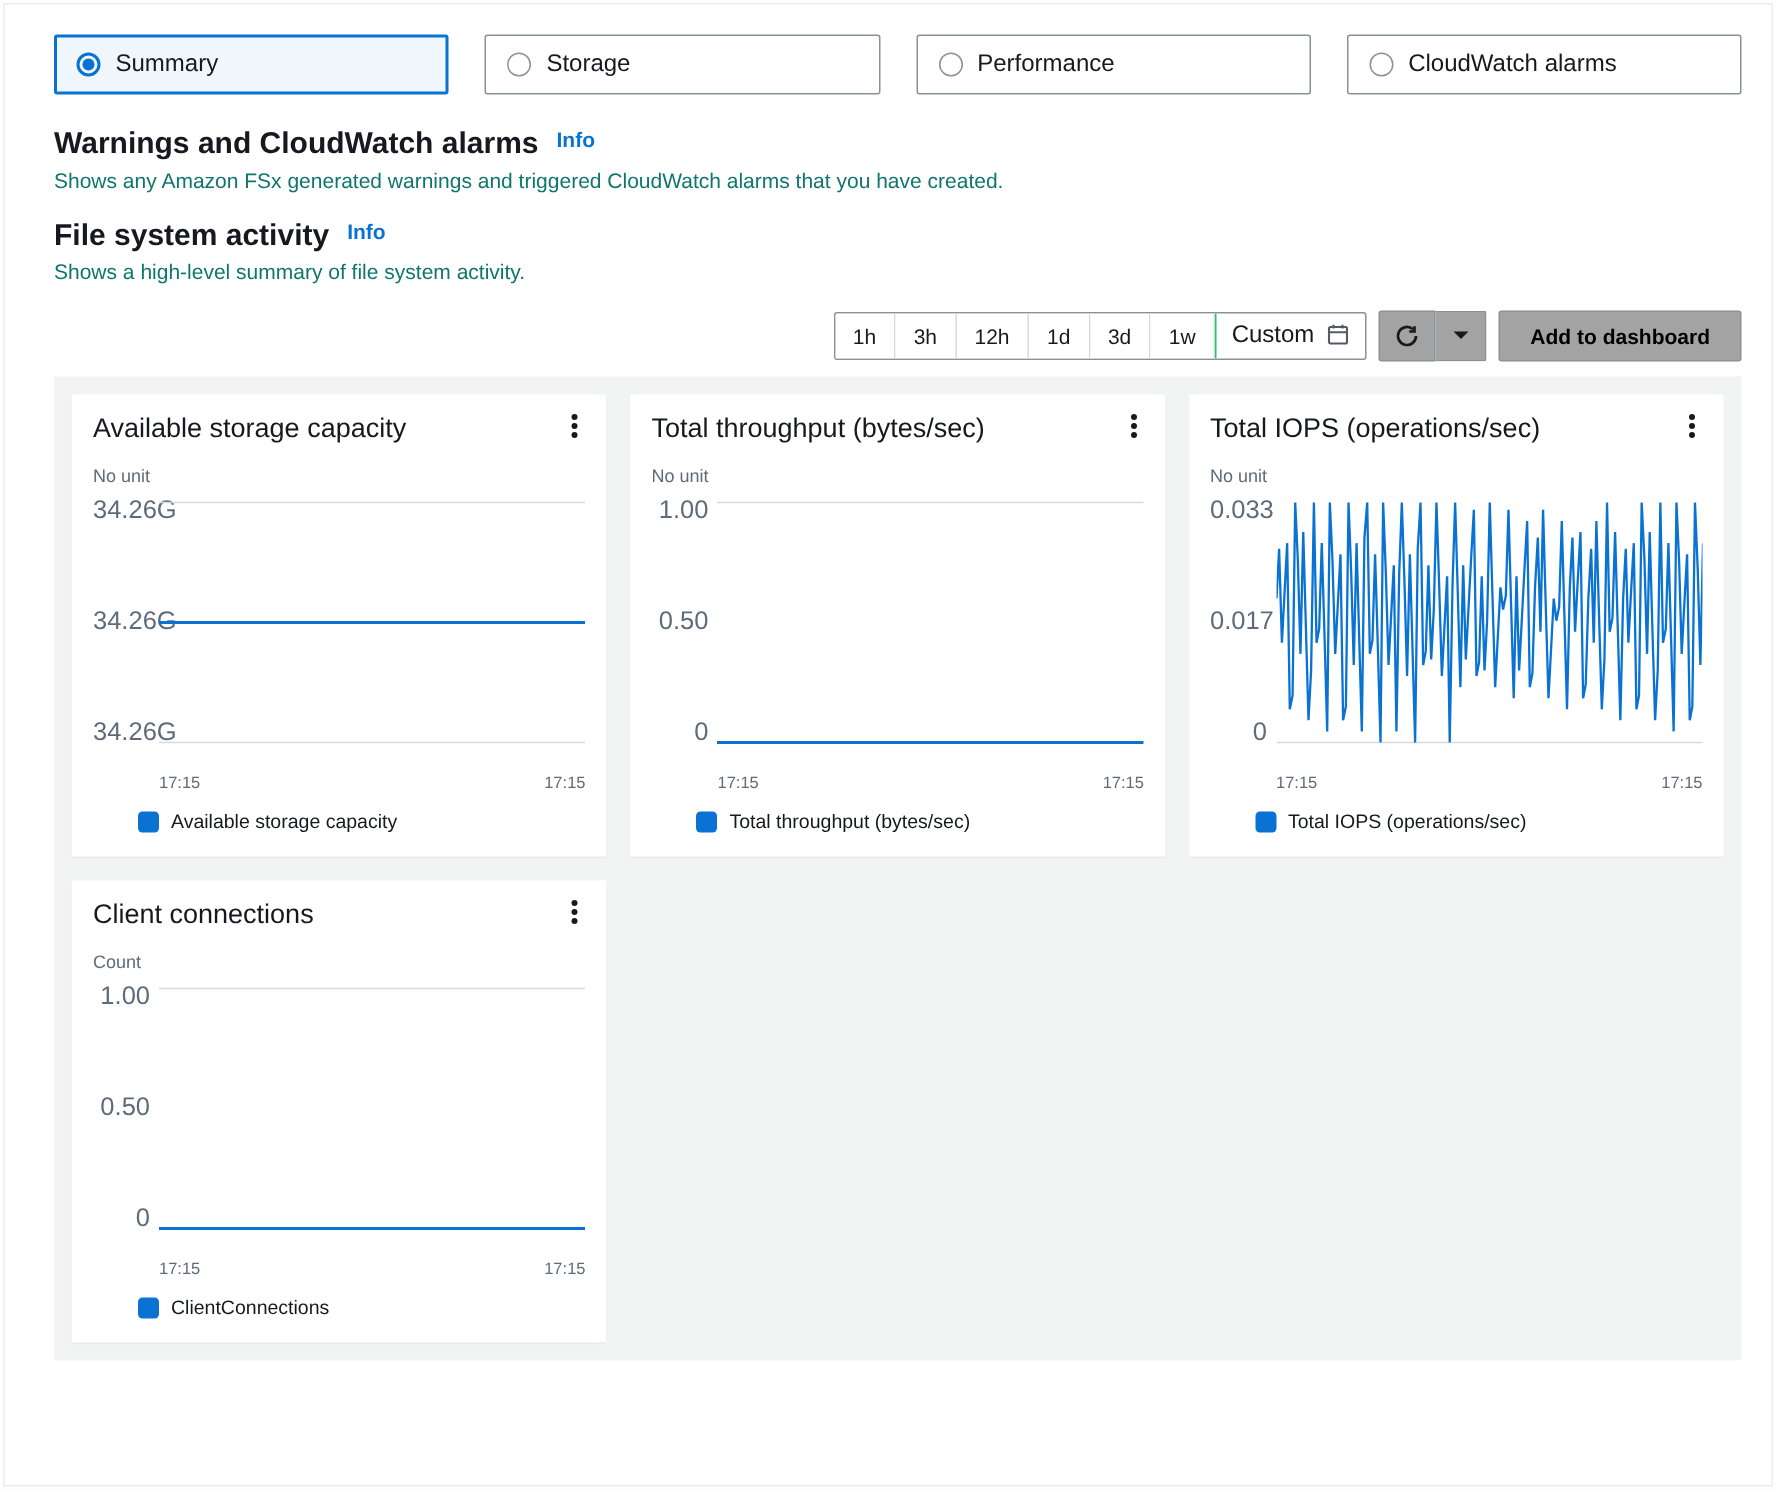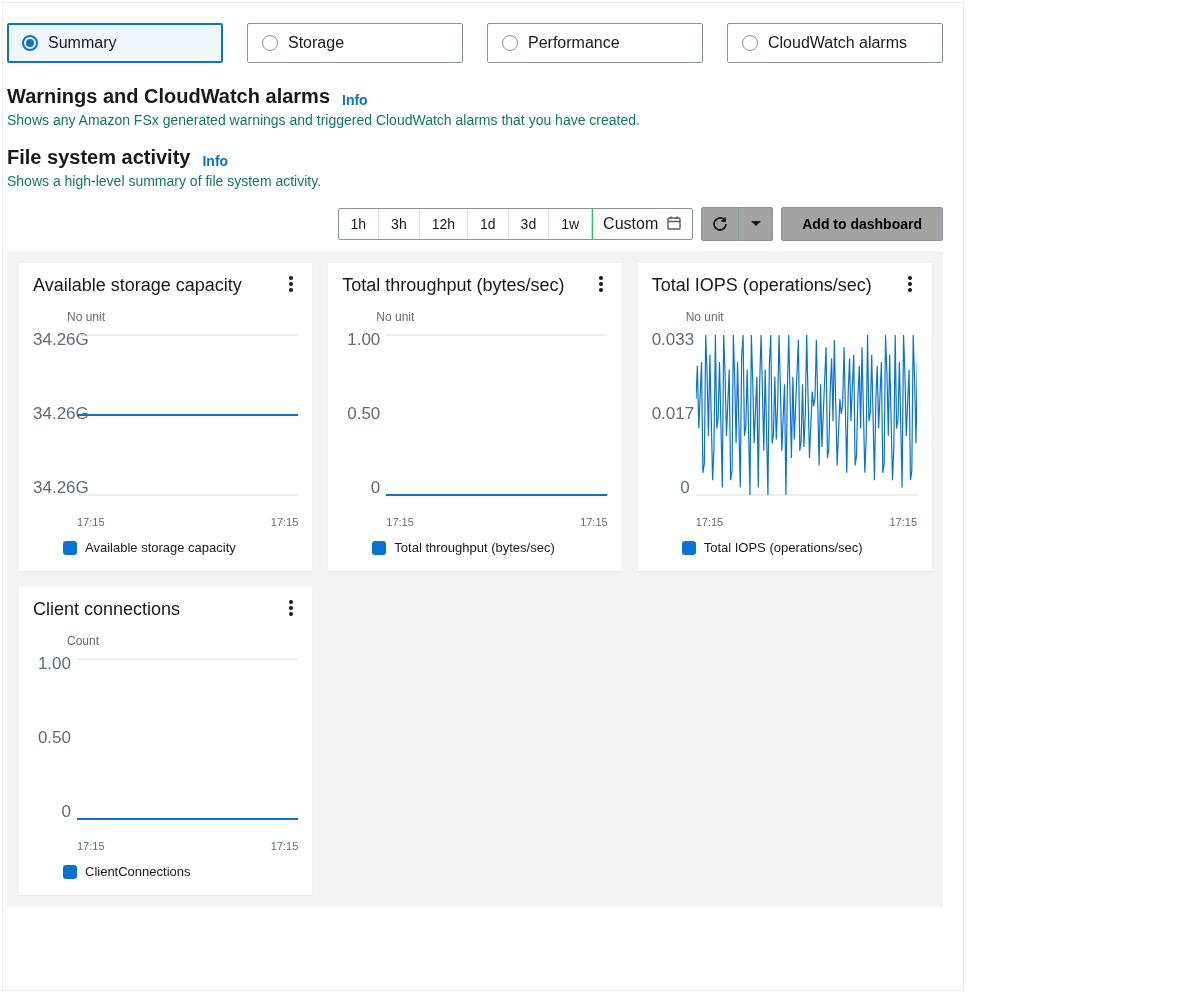--- a/index.html
+++ b/index.html
@@ -1,26 +1,26 @@
 <!DOCTYPE html>
 <html><head>
 <meta charset="utf-8">
 <style>
   * { box-sizing: border-box; margin: 0; padding: 0; }
   body { font-family: "Amazon Ember", "Helvetica Neue", Arial, sans-serif; background: #fff; color: #16191f; }
-  .page { border: 1px solid #eaeded; margin: 2px; padding: 20px 20px 24px 4px; width: 962px; min-height: 989px; }
+  .page { border: 1px solid #eaeded; margin: 2px; padding: 20px 20px 24px 33px; width: 1180px; min-height: 989px; }
 
   .tabs { display: flex; gap: 24px; margin-bottom: 22px; }
   .tab { flex: 1; border: 1px solid #879196; border-radius: 2px; padding: 10px 14px; display: flex; align-items: center; gap: 10px; cursor: pointer; background: #fff; font-size: 16px; }
   .tab.selected { border: 2px solid #0972d3; background: #f0f7fc; padding: 9px 13px; }
   .radio { width: 16px; height: 16px; border: 1px solid #879196; border-radius: 50%; display: inline-flex; align-items: center; justify-content: center; flex-shrink: 0; }
   .tab.selected .radio { border: 2px solid #0972d3; }
   .tab.selected .radio::after { content: ""; width: 8px; height: 8px; background: #0972d3; border-radius: 50%; }
 
-  .section-head { display: flex; align-items: flex-end; gap: 12px; }
+  .section-head { display: flex; align-items: flex-start; gap: 12px; }
   .section-head h2 { font-size: 20px; font-weight: 700; }
   .info-link { color: #0972d3; font-weight: 700; font-size: 14px; cursor: pointer; }
   .section-sub { color: #0f766e; font-size: 14px; margin-top: 4px; margin-bottom: 18px; }
 
   .toolbar { display: flex; justify-content: flex-end; align-items: center; gap: 8px; margin-bottom: 10px; flex-wrap: wrap; }
   .seg { display: flex; border: 1px solid #879196; border-radius: 2px; overflow: hidden; }
   .seg-btn { padding: 6px 12px; font-size: 14px; background: #fff; cursor: pointer; border: none; border-right: 1px solid #d5dbdb; color: #16191f; }
   .seg-btn:last-child { border-right: none; }
   .custom-wrap { display: flex; align-items: flex-start; gap: 8px; padding: 6px 10px; border-left: 1px solid #22c55e; }
   .btn-group { display: flex; }
@@ -28,21 +28,21 @@
   .btn-group .btn:first-child { border-top-right-radius: 0; border-bottom-right-radius: 0; }
   .btn-group .btn:last-child { border-left: none; border-top-left-radius: 0; border-bottom-left-radius: 0; }
   .btn.primary-outline { font-weight: 700; padding: 6px 20px; }
 
   .cards-wrap { background: #f2f3f3; padding: 12px; display: grid; grid-template-columns: repeat(3, 1fr); gap: 16px; }
   .card { background: #fff; border-radius: 0; padding: 12px 14px 16px 14px; position: relative; box-shadow: 0 1px 1px rgba(0,0,0,0.05); }
   .card.narrow { grid-column: span 1; }
   .card h3 { font-size: 18px; font-weight: 400; margin-bottom: 14px; padding-right: 20px; }
   .kebab { position: absolute; top: 12px; right: 12px; cursor: pointer; width: 18px; height: 18px; display: flex; flex-direction: column; align-items: center; justify-content: center; gap: 2px; }
   .kebab span { width: 4px; height: 4px; background: #16191f; border-radius: 50%; }
-  .y-unit { font-size: 12px; color: #5f6b7a; margin-bottom: 6px; margin-left: 34px; }
+  .y-unit { font-size: 12px; color: #5f6b7a; margin-bottom: 6px; }
   .chart-body { position: relative; height: 170px; display: flex; }
   .y-axis { width: 44px; display: flex; flex-direction: column; justify-content: space-between; padding-bottom: 2px; }
   .y-axis span { font-size: 17px; color: #5f6b7a; text-align: right; padding-right: 6px; }
   .plot { flex: 1; position: relative; }
   .plot svg { position: absolute; inset: 0; width: 100%; height: 100%; }
   .x-axis { display: flex; justify-content: space-between; font-size: 11px; color: #5f6b7a; margin-left: 44px; margin-top: 16px; }
   .legend { display: flex; align-items: center; gap: 8px; margin-top: 12px; margin-left: 30px; font-size: 13px; color: #16191f; }
   .swatch { width: 14px; height: 14px; background: #0972d3; border-radius: 3px; }
 </style>
 </head>

